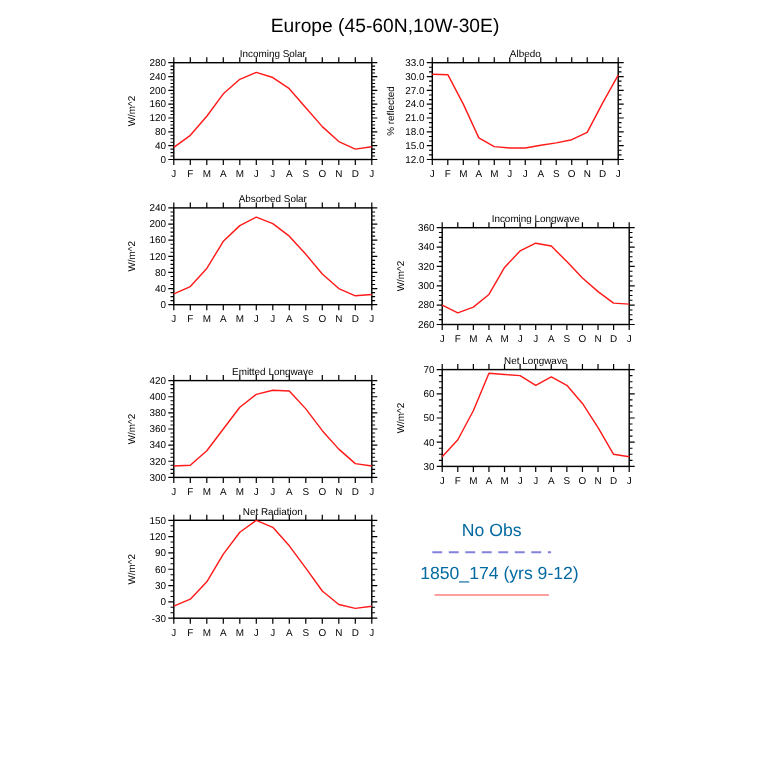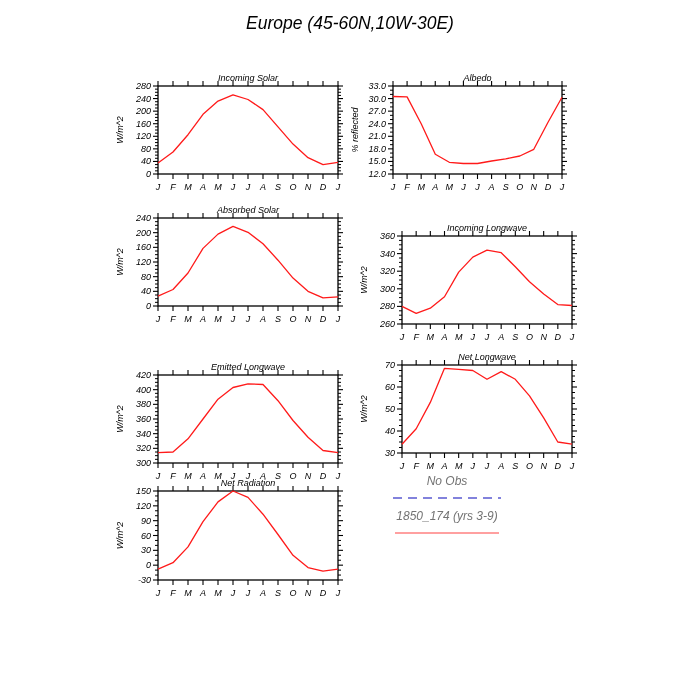--- a/index.html
+++ b/index.html
@@ -3,43 +3,42 @@
 <meta charset="utf-8">
 <style>
   html, body { margin: 0; padding: 0; background: #ffffff; }
   #canvas {
     position: relative;
     width: 700px;
     height: 680px;
     background: #ffffff;
     font-family: "Liberation Sans", sans-serif;
     overflow: hidden;
-    font-style: italic;
   }
   #main-title {
     position: absolute;
     left: 0;
     top: 13px;
     width: 700px;
     text-align: center;
     font-size: 17.5px;
     color: #000000;
   }
-  .chart-panel { position: absolute; margin-top: 29px; }
+  .chart-panel { position: absolute; }
   .chart-panel svg { display: block; }
   #legend {
     position: absolute;
     left: 382px;
     top: 474px;
     width: 130px;
     text-align: center;
   }
   .legend-label {
-    font-size: 12px;
-    color: #737373;
+    font-size: 16px;
+    color: #0369a1;
     margin-bottom: 7px;
     white-space: nowrap;
   }
   .legend-swatch { display: block; margin: 0 auto 8px auto; }
 </style>
 </head>
 <body>
 
 <div id="canvas">
 
@@ -645,21 +644,21 @@
         <line x1="216" y1="30.5" x2="219" y2="30.5" stroke="#000000" stroke-width="1"></line>
         <line x1="46" y1="25" x2="43" y2="25" stroke="#000000" stroke-width="1"></line>
         <line x1="216" y1="25" x2="219" y2="25" stroke="#000000" stroke-width="1"></line>
         <line x1="46" y1="19.5" x2="43" y2="19.5" stroke="#000000" stroke-width="1"></line>
         <line x1="216" y1="19.5" x2="219" y2="19.5" stroke="#000000" stroke-width="1"></line>
         <rect x="46" y="14" width="170" height="88" fill="none" stroke="#000000" stroke-width="1.3"></rect>
         <polyline points="46.0,93.2 60.2,77.8 74.3,51.4 88.5,17.3 102.7,18.4 116.8,19.5 131.0,28.3 145.2,20.6 159.3,28.3 173.5,44.8 187.7,66.8 201.8,91.0 216.0,93.2" fill="none" stroke="#ff1a1a" stroke-width="1.3" stroke-linejoin="round"></polyline>
       </svg>
     </div>
 
-  <div class="chart-panel" style="left:112px; top:448px;">
+  <div class="chart-panel" style="left:112px; top:459px;">
       <svg width="240" height="131" viewBox="0 0 240 131">
         <text x="136" y="9" text-anchor="middle" font-size="9" font-family="&quot;Liberation Sans&quot;, sans-serif" fill="#000">Net Radiation</text>
         <text x="11" y="58.5" text-anchor="middle" font-size="9" font-family="&quot;Liberation Sans&quot;, sans-serif" fill="#000" transform="rotate(-90 11 58.5)">W/m^2</text>
         <line x1="46" y1="14" x2="46" y2="9" stroke="#000000" stroke-width="1.1"></line>
         <line x1="46" y1="103" x2="46" y2="108" stroke="#000000" stroke-width="1.1"></line>
         <text x="46" y="119" text-anchor="middle" font-size="9" font-family="&quot;Liberation Sans&quot;, sans-serif" fill="#000">J</text>
         <line x1="61" y1="14" x2="61" y2="9" stroke="#000000" stroke-width="1.1"></line>
         <line x1="61" y1="103" x2="61" y2="108" stroke="#000000" stroke-width="1.1"></line>
         <text x="61" y="119" text-anchor="middle" font-size="9" font-family="&quot;Liberation Sans&quot;, sans-serif" fill="#000">F</text>
         <line x1="76" y1="14" x2="76" y2="9" stroke="#000000" stroke-width="1.1"></line>
@@ -743,19 +742,19 @@
         <rect x="46" y="14" width="180" height="89" fill="none" stroke="#000000" stroke-width="1.3"></rect>
         <polyline points="46.0,92.1 61.0,85.7 76.0,69.9 91.0,44.7 106.0,24.9 121.0,14.0 136.0,20.4 151.0,37.2 166.0,57.5 181.0,78.3 196.0,90.6 211.0,94.1 226.0,92.1" fill="none" stroke="#ff1a1a" stroke-width="1.3" stroke-linejoin="round"></polyline>
       </svg>
     </div>
 
   <div id="legend">
     <div class="legend-label">No Obs</div>
     <svg class="legend-swatch" width="120" height="6">
       <line x1="6" y1="3" x2="114" y2="3" stroke-width="1.8" stroke-dasharray="9,6" stroke="#8282dc"></line>
     </svg>
-    <div class="legend-label">1850_174 (yrs 3-9)</div>
+    <div class="legend-label">1850_174 (yrs 9-12)</div>
     <svg class="legend-swatch" width="120" height="6">
       <line x1="8" y1="3" x2="112" y2="3" stroke-width="1.4" stroke="#ff8080"></line>
     </svg>
   </div>
 
 </div>
 
 </body></html>

